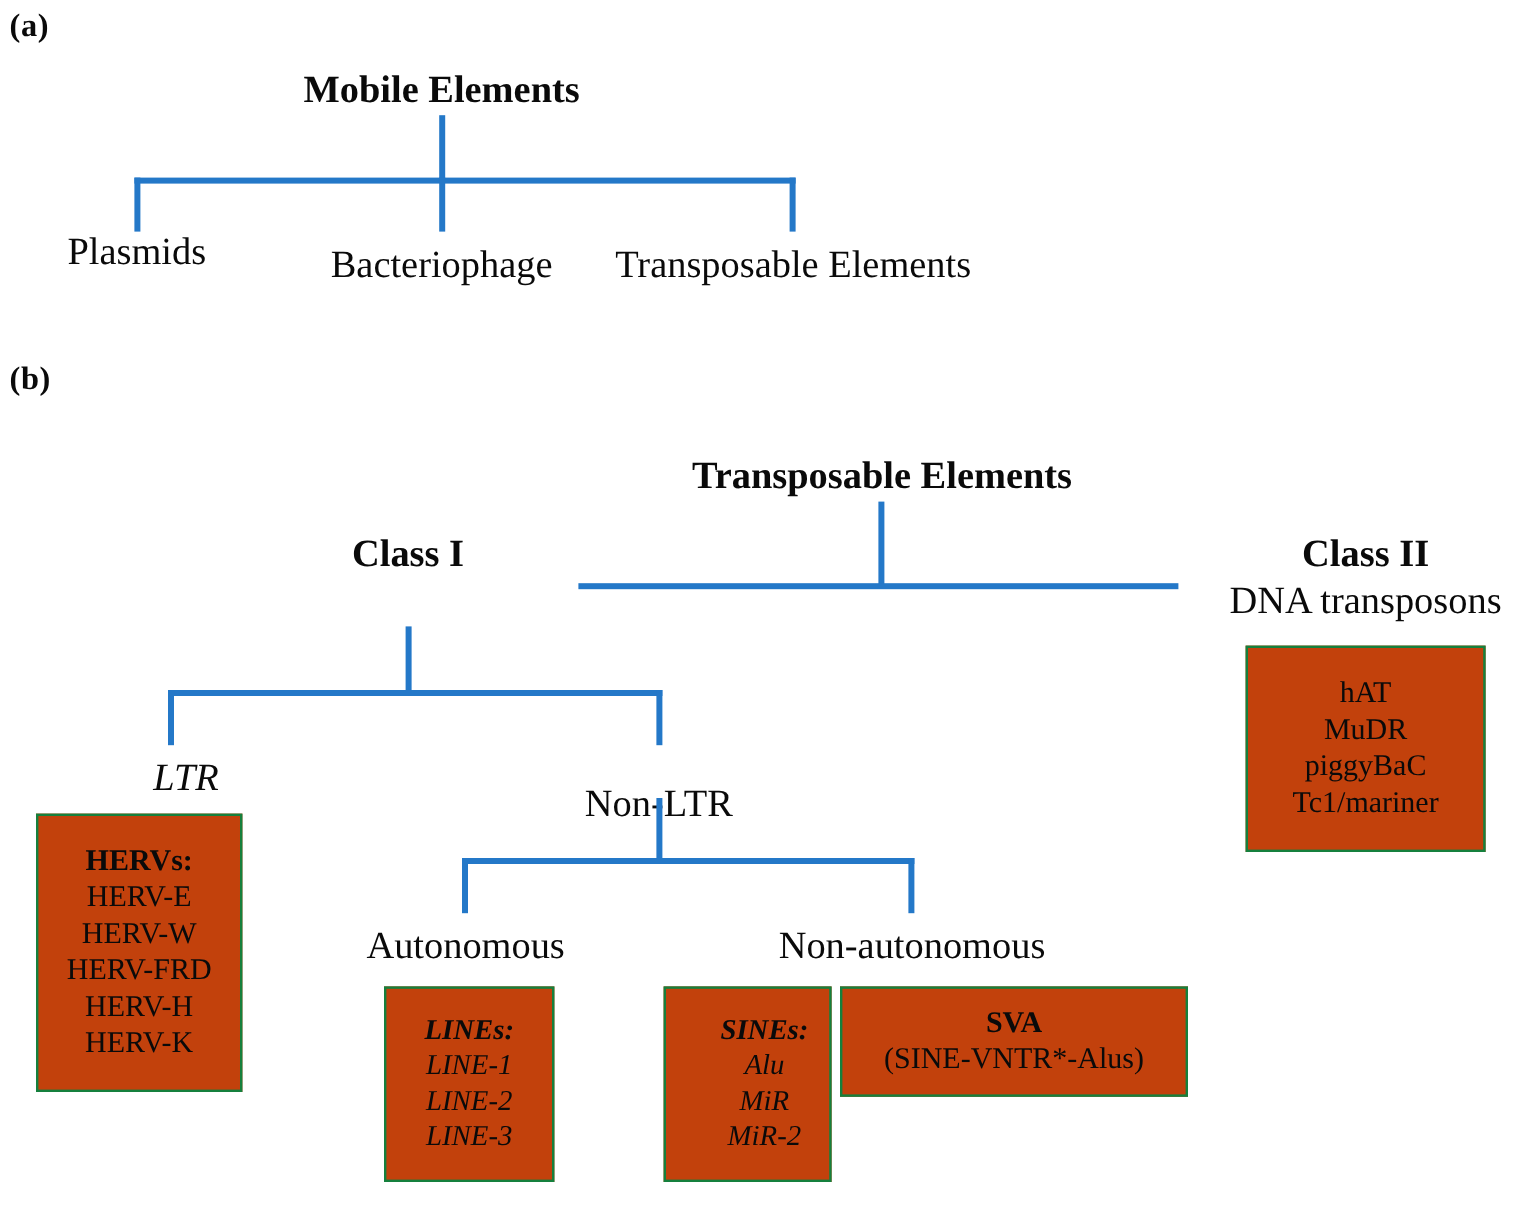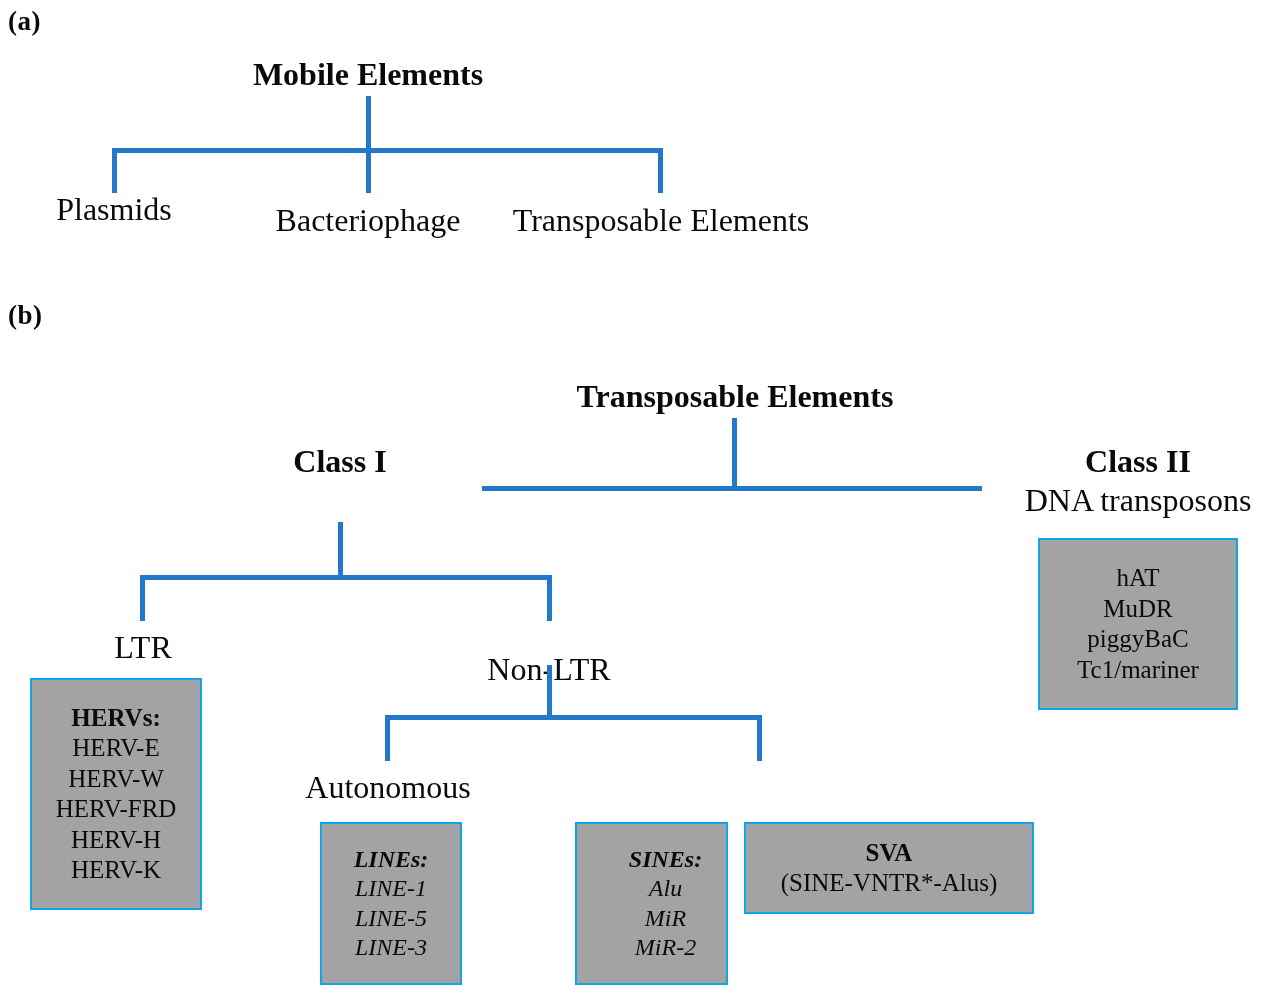--- a/index.html
+++ b/index.html
@@ -19,21 +19,21 @@
   .node.bold{font-weight:bold;}
   .t28{font-size:32px;}
 
   
   .ln{position:absolute;background:#2478C8;}
   .vline{width:5px;}
   .hline{height:5px;}
 
   
   .gbox{
-    position:absolute;border:2px solid #0ea5e9;background:#a3a3a3;
+    position:absolute;border:2px solid #15803d;background:#c2410c;
     box-sizing:border-box;text-align:center;
     display:flex;flex-direction:column;justify-content:center;align-items:center;
   }
   .gbox .row{line-height:1.22;white-space:nowrap;}
   .gbox .row.hd{font-weight:bold;}
   .b24{font-size:24px;font-style:italic;}
   .b25{font-size:25px;}
 </style>
 </head>
 <body>
@@ -71,51 +71,52 @@
     <div class="row b25">MuDR</div>
     <div class="row b25">piggyBaC</div>
     <div class="row b25">Tc1/mariner</div>
   </div>
 
   <div class="ln vline" style="left:338px;top:522px;height:56px;"></div>
   <div class="ln hline" style="left:140px;top:575px;width:412px;"></div>
   <div class="ln vline" style="left:140px;top:575px;height:46px;"></div>
   <div class="ln vline" style="left:547px;top:575px;height:46px;"></div>
 
-  <div class="abs node t28" style="left:143px;top:630px;">LTR</div>
+  <div class="abs node t28" style="left:155px;top:630px;font-style:italic;">LTR</div>
   <div class="abs node t28" style="left:549px;top:652px;">Non-LTR</div>
 
   <div class="gbox" style="left:30px;top:678px;width:172px;height:232px;">
     <div class="row hd b25">HERVs:</div>
     <div class="row b25">HERV-E</div>
     <div class="row b25">HERV-W</div>
     <div class="row b25">HERV-FRD</div>
     <div class="row b25">HERV-H</div>
     <div class="row b25">HERV-K</div>
   </div>
 
   <div class="ln vline" style="left:547px;top:665px;height:54px;"></div>
   <div class="ln hline" style="left:385px;top:715px;width:377px;"></div>
   <div class="ln vline" style="left:385px;top:715px;height:46px;"></div>
   <div class="ln vline" style="left:757px;top:715px;height:46px;"></div>
 
   <div class="abs node t28" style="left:388px;top:770px;">Autonomous</div>
+  <div class="abs node t28" style="left:760px;top:770px;">Non-autonomous</div>
 
   <div class="gbox" style="left:320px;top:822px;width:142px;height:163px;">
     <div class="row hd b24">LINEs:</div>
     <div class="row b24">LINE-1</div>
-    <div class="row b24">LINE-5</div>
+    <div class="row b24">LINE-2</div>
     <div class="row b24">LINE-3</div>
   </div>
 
-  <div class="gbox" style="left:575px;top:822px;width:153px;height:163px;padding-left:28px;">
+  <div class="gbox" style="left:553px;top:822px;width:140px;height:163px;padding-left:28px;">
     <div class="row hd b24">SINEs:</div>
     <div class="row b24">Alu</div>
     <div class="row b24">MiR</div>
     <div class="row b24">MiR-2</div>
   </div>
 
-  <div class="gbox" style="left:744px;top:822px;width:290px;height:92px;">
+  <div class="gbox" style="left:700px;top:822px;width:290px;height:92px;">
     <div class="row hd b25">SVA</div>
     <div class="row b25">(SINE-VNTR*-Alus)</div>
   </div>
 
 </div>
 
 </body></html>

